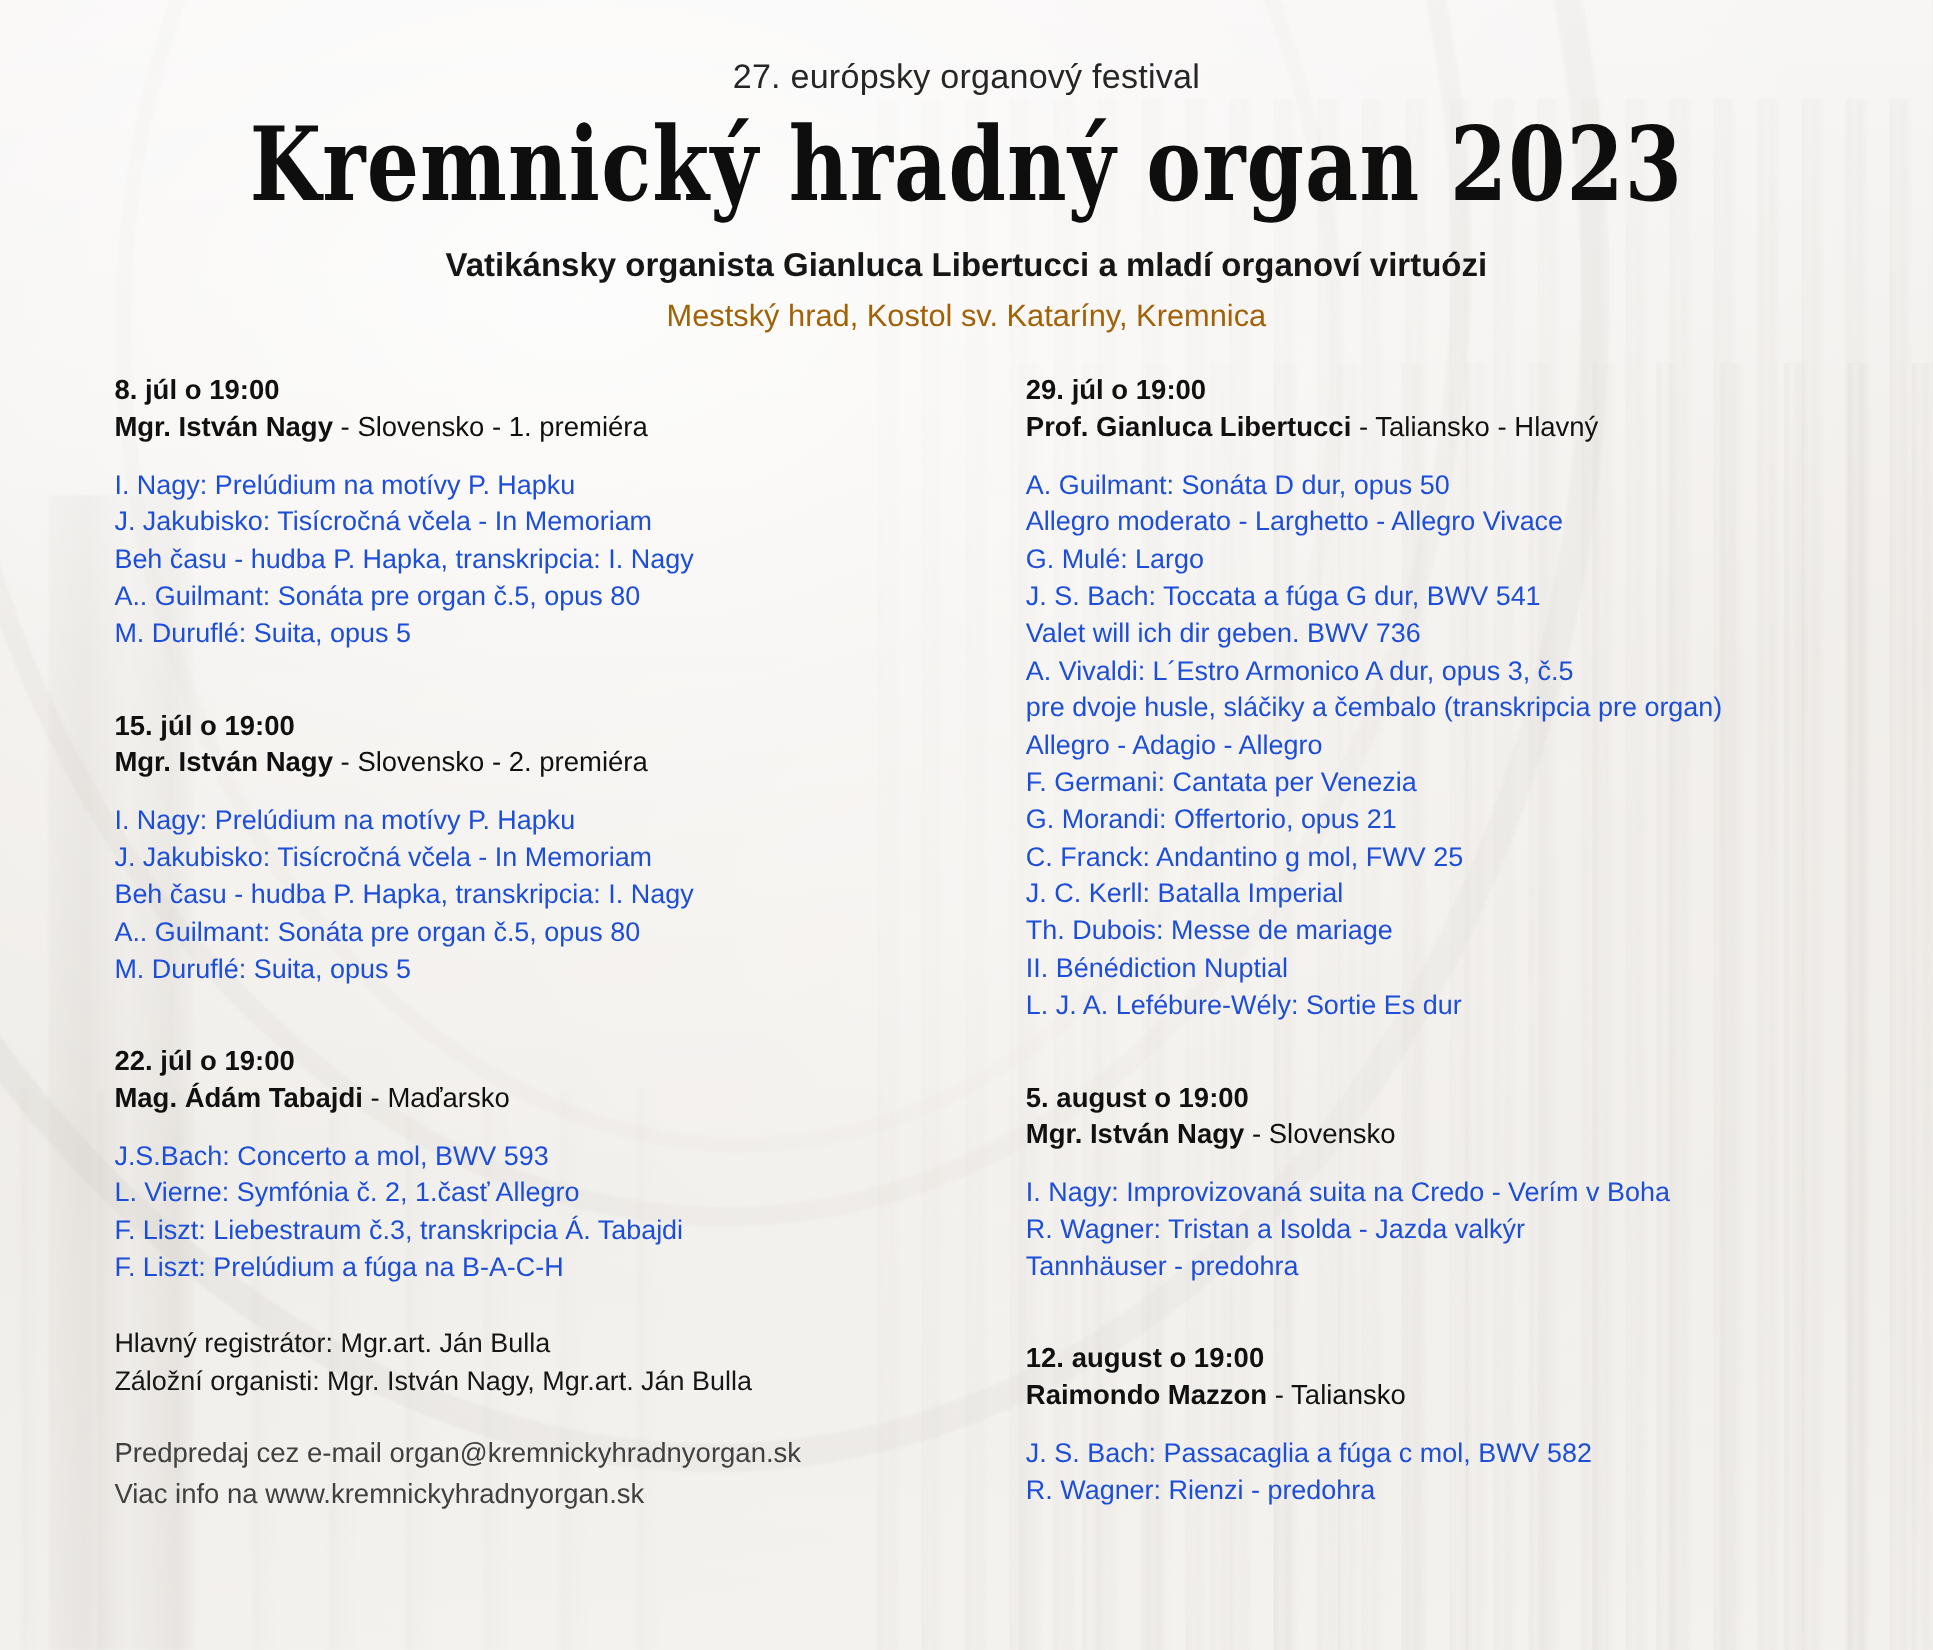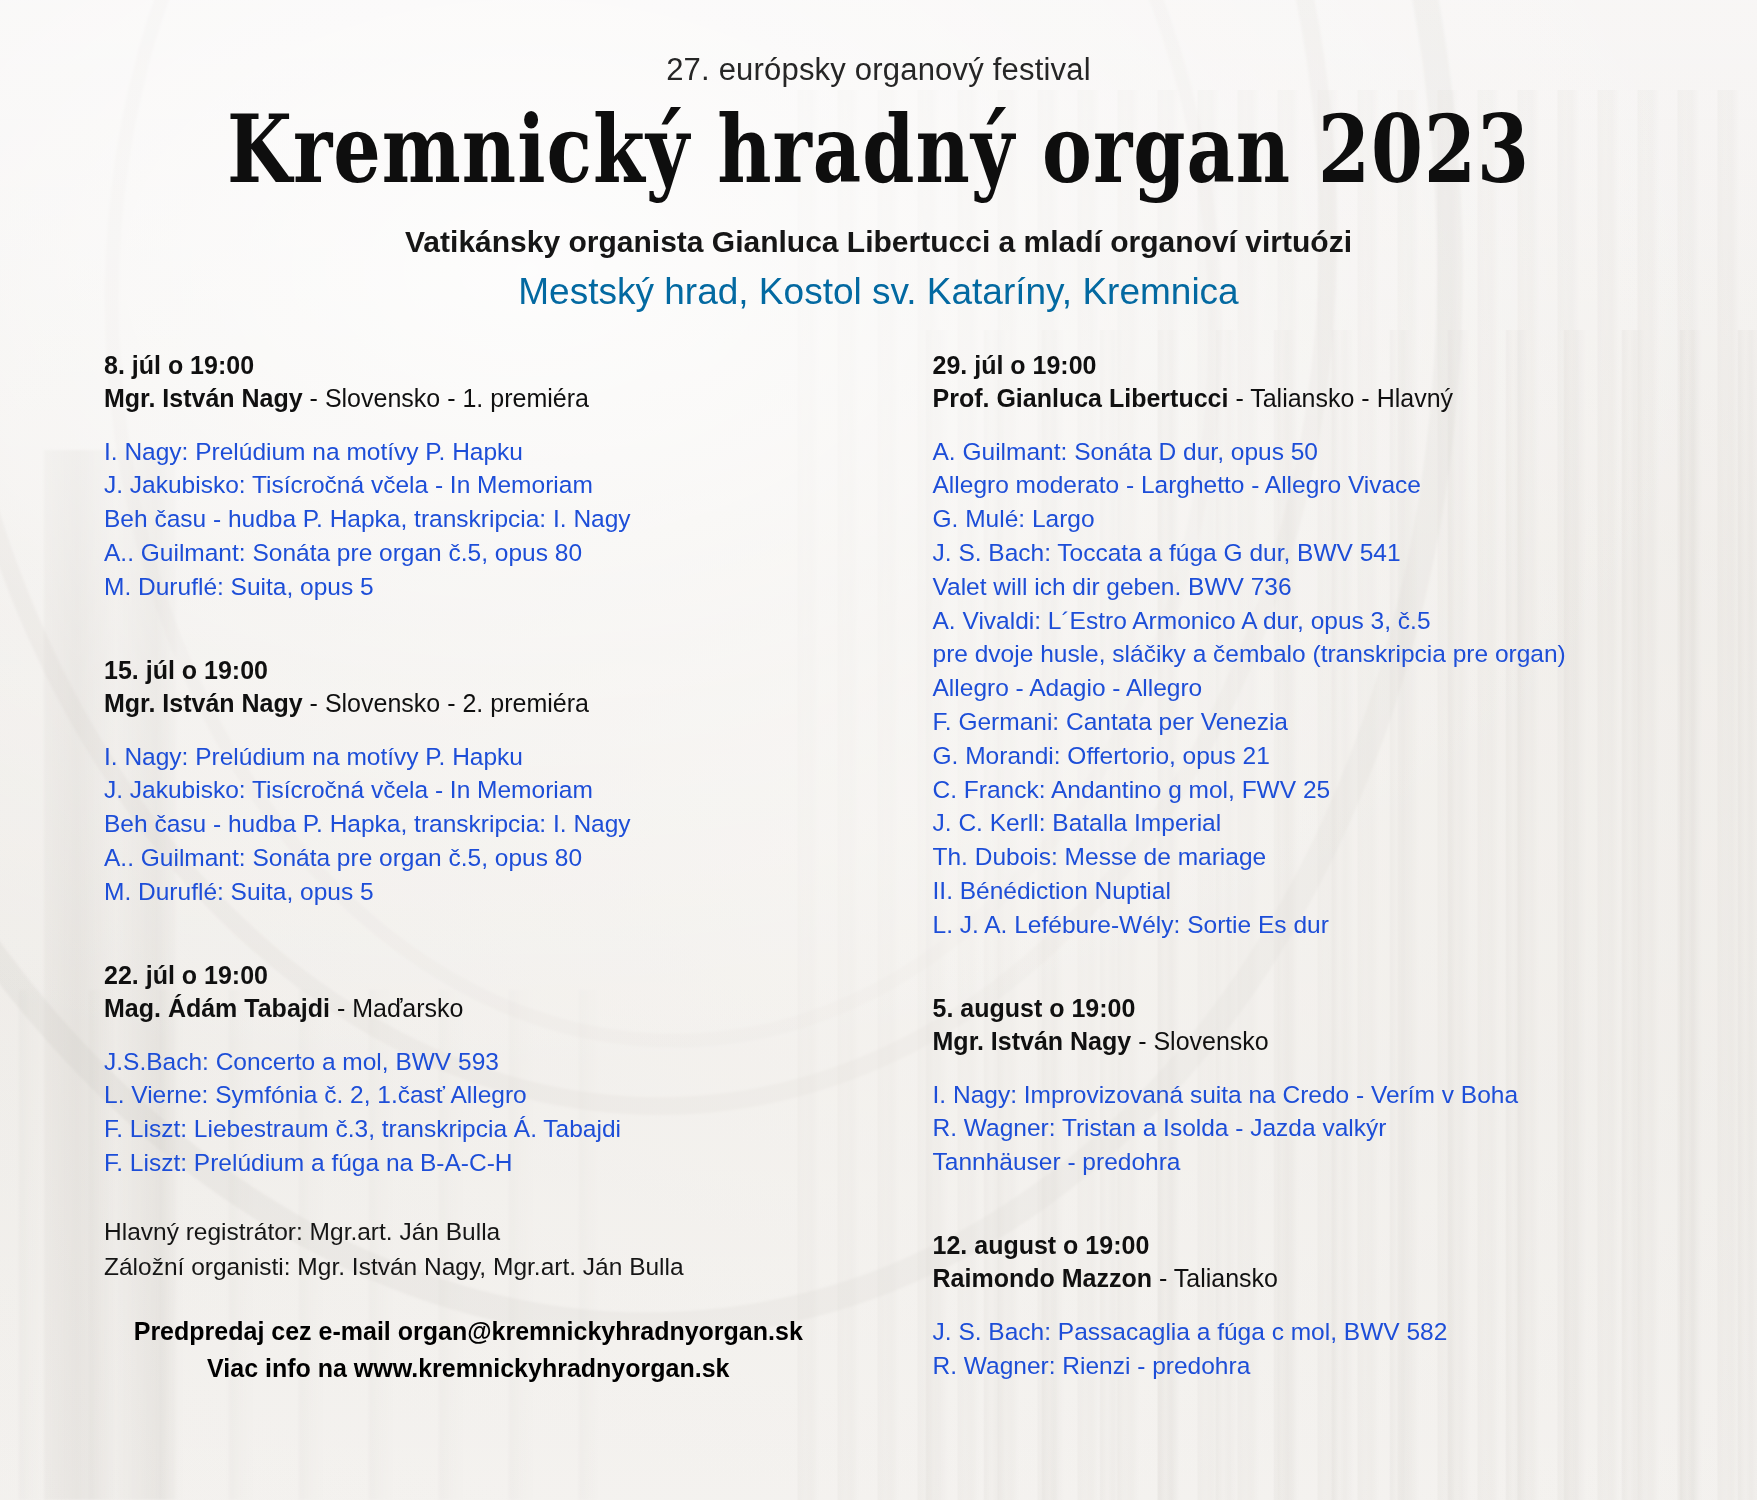--- a/index.html
+++ b/index.html
@@ -172,22 +172,22 @@
 
   .subtitle {
     text-align: center;
     font-size: 30px;
     font-weight: 700;
     color: #161616;
     margin: 38px 0 0 0;
   }
   .venue {
     text-align: center;
-    font-size: 37px;
-    color: #0369a1;
+    font-size: 28px;
+    color: #a16207;
     margin: 12px 0 0 0;
   }
 
   .columns {
     display: flex;
     gap: 12px;
     margin-top: 38px;
   }
   .col {
     width: 50%;
@@ -216,24 +216,23 @@
 
   .notes {
     margin-top: 30px;
     font-size: 24.5px;
     color: #161616;
     line-height: 1.45;
   }
   .contact {
     margin-top: 28px;
     font-size: 25px;
-    font-weight: 700;
-    color: #000000;
+    font-weight: 400;
+    color: #404040;
     line-height: 1.5;
-    text-align: center;
   }
 
   .spacer-lg { height: 18px; }
 </style>
 </head>
 <body>
 
 <div class="bg-layer">
   <div class="bg-base"></div>
   <div class="bg-column"></div>

